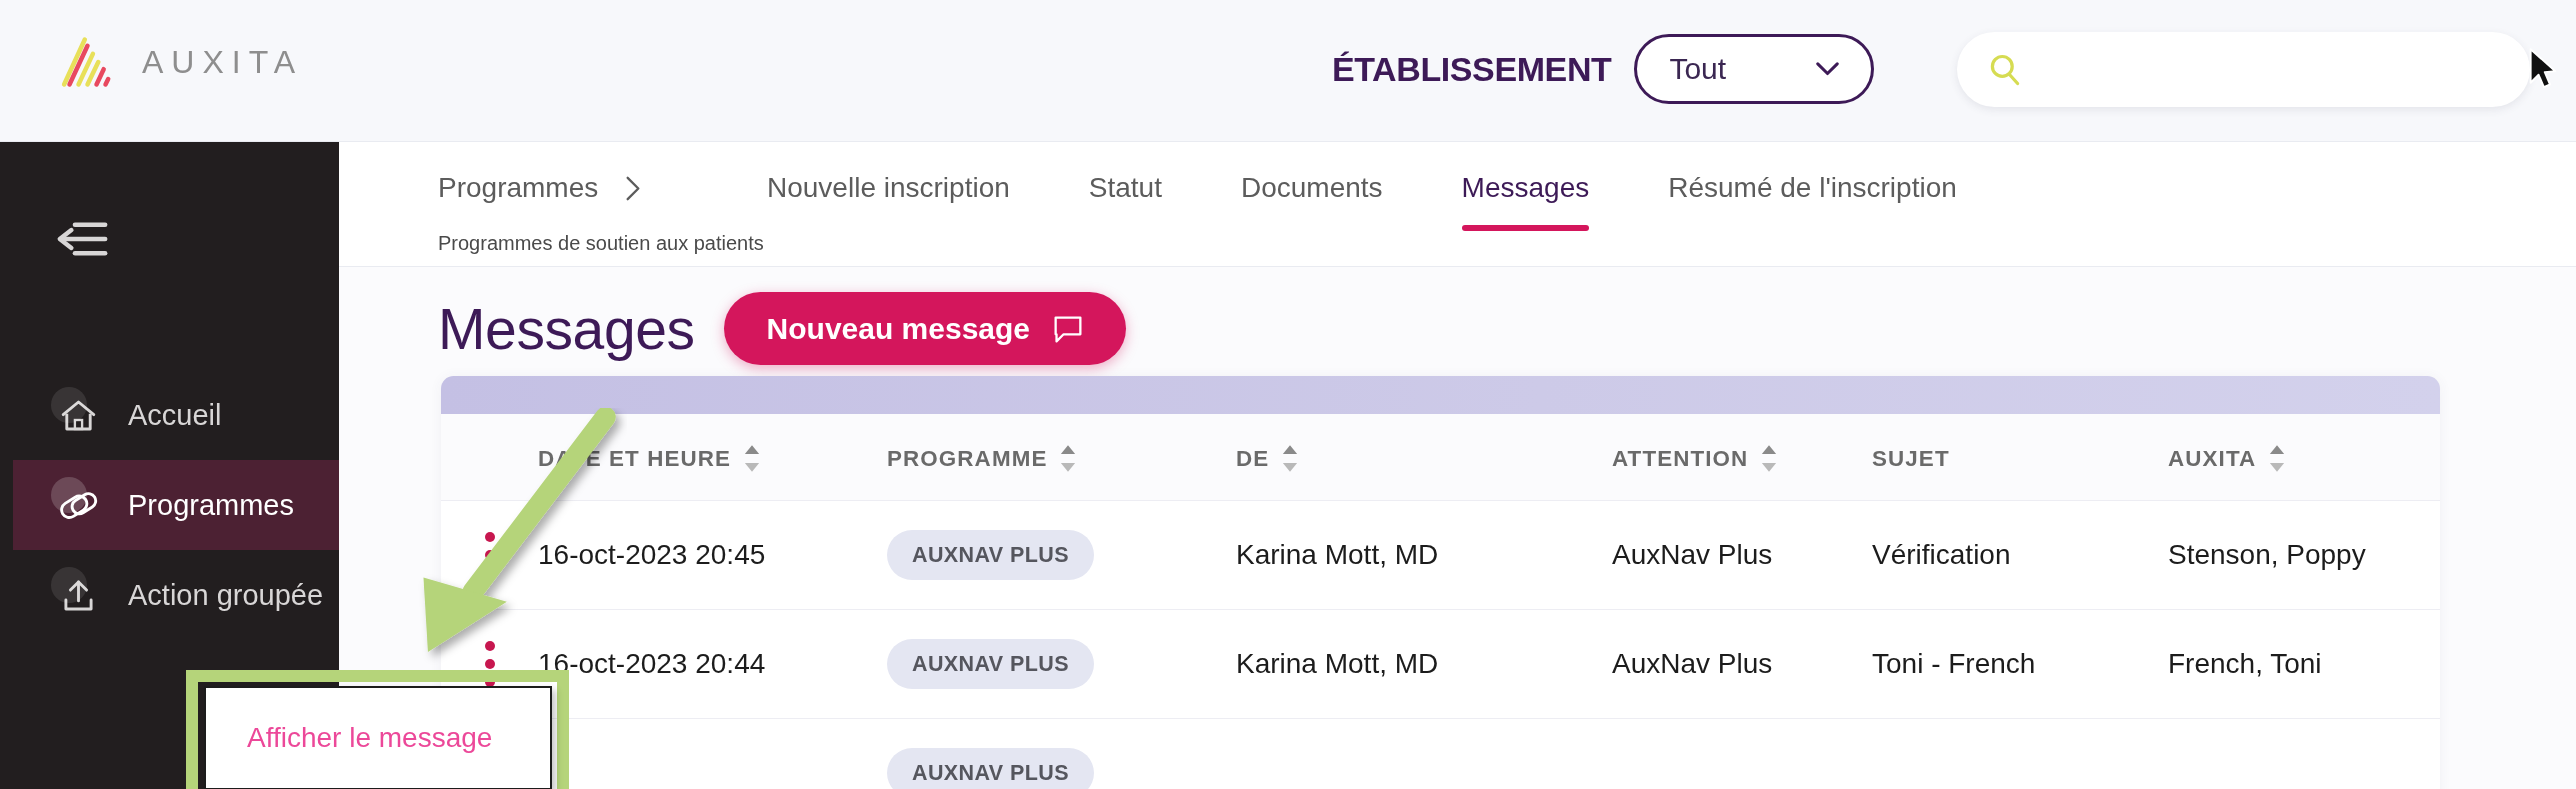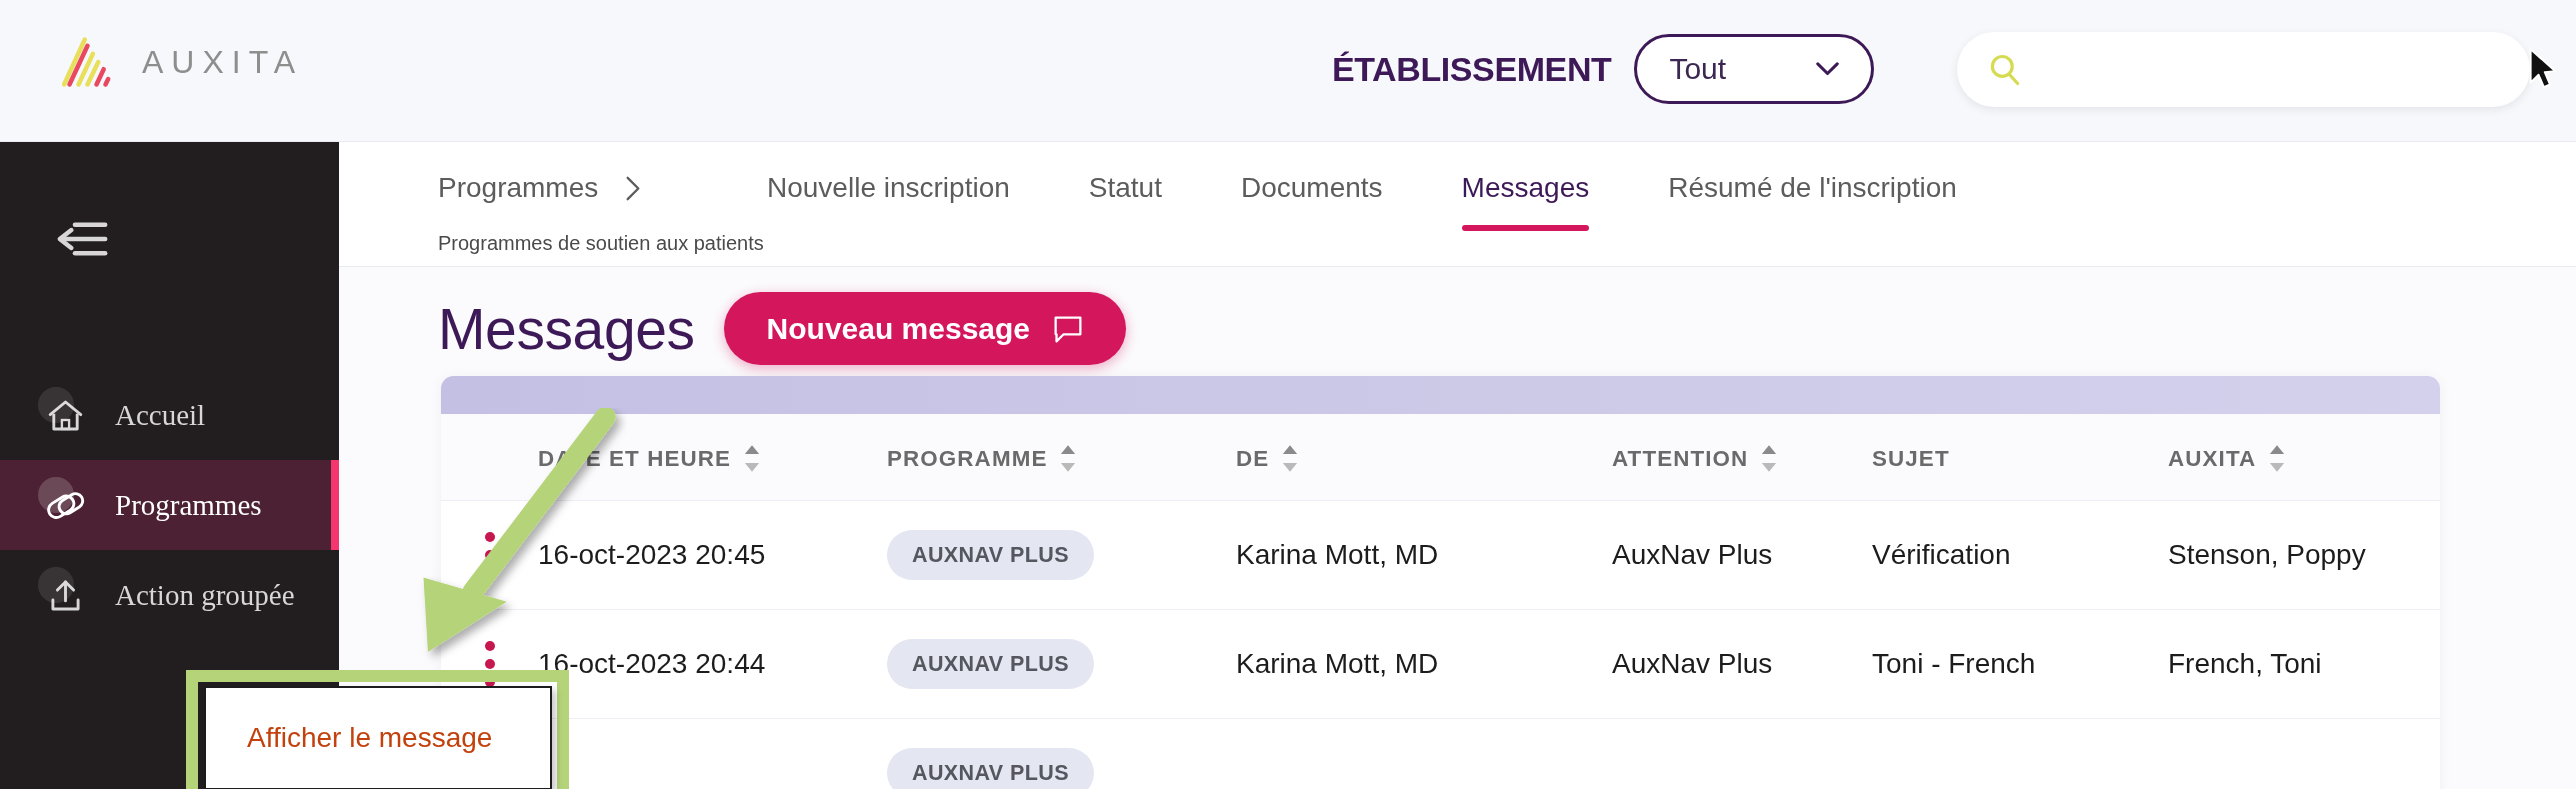--- a/index.html
+++ b/index.html
@@ -57,21 +57,21 @@
 
   
   .sidebar {
     position: absolute; left: 0; top: 142px; width: 339px; height: 648px;
     background: #221e1f;
   }
   .collapse-btn {
     position: absolute; left: 50px; top: 72px; width: 73px; height: 50px;
     cursor: pointer;
   }
-  .nav-list { position: absolute; top: 228px; left: 0; width: 339px; font-family: Liberation Serif, serif; }
+  .nav-list { position: absolute; top: 228px; left: 13px; width: 339px; }
   .nav-item {
     position: relative; display: flex; align-items: center; gap: 27px;
     height: 90px; padding-left: 43px; cursor: pointer;
   }
   .nav-item .ico { width: 45px; height: 45px; flex: 0 0 auto; position: relative; }
   .nav-item .ico::before {
     content: ""; position: absolute; left: -5.4px; top: -5.4px;
     width: 36px; height: 36px; border-radius: 50%;
     background: rgba(255,255,255,0.10);
   }
@@ -162,21 +162,21 @@
 
   
   .arrow-anno { position: absolute; left: 358px; top: 408px; width: 269px; height: 278px; z-index: 40; pointer-events: none; }
   .menu-pop {
     position: absolute; left: 204px; top: 686px; z-index: 50;
     width: 348px; height: 104px;
     background: #fff; border: 2.7px solid #1c1c1c;
     display: flex; align-items: center; padding-left: 41px;
     box-shadow: 3.6px 3.6px 7.2px rgba(0,0,0,0.22);
   }
-  .menu-pop .txt { font-size: 28px; color: #c2410c; white-space: nowrap; }
+  .menu-pop .txt { font-size: 28px; color: #ec4899; white-space: nowrap; }
   .menu-highlight {
     position: absolute; left: 186px; top: 670px; z-index: 49;
     width: 383px; height: 136px;
     border: 12.5px solid #b5d47a; background: transparent;
   }
 </style>
 </head>
 <body>
 
 <div id="root">

